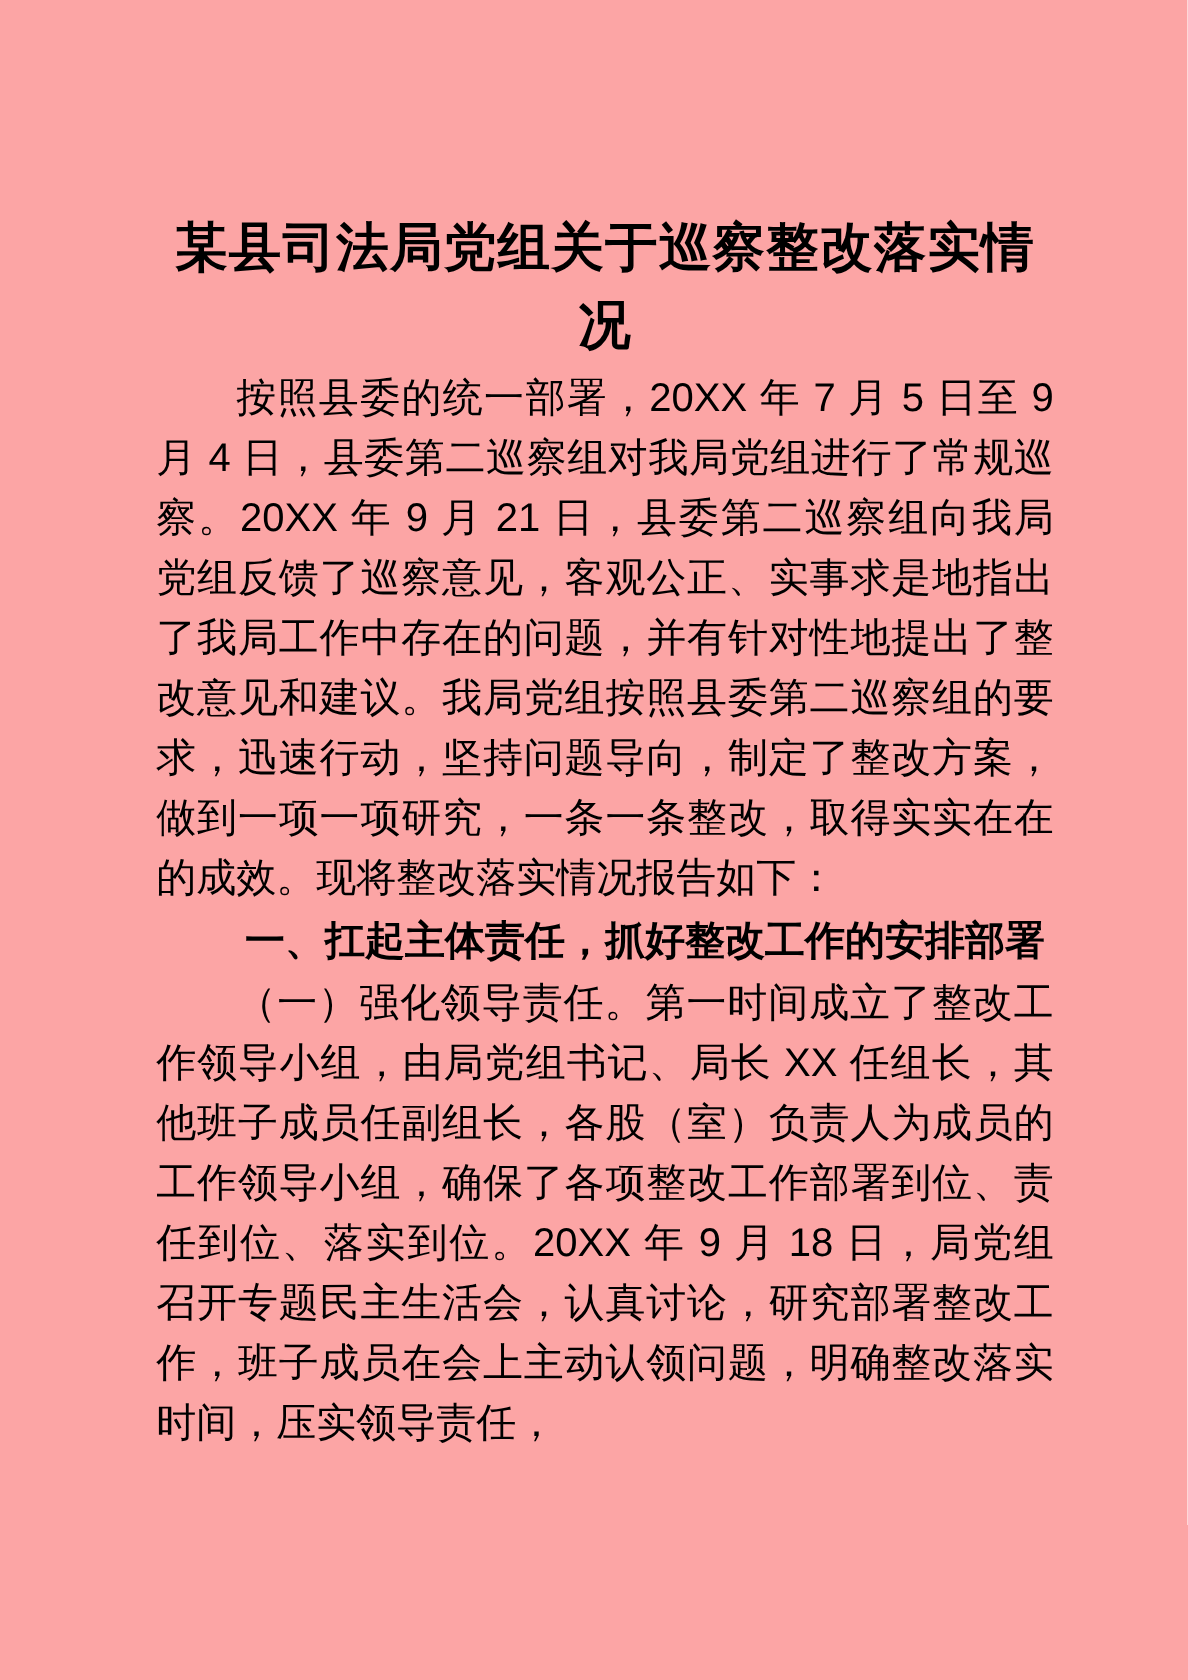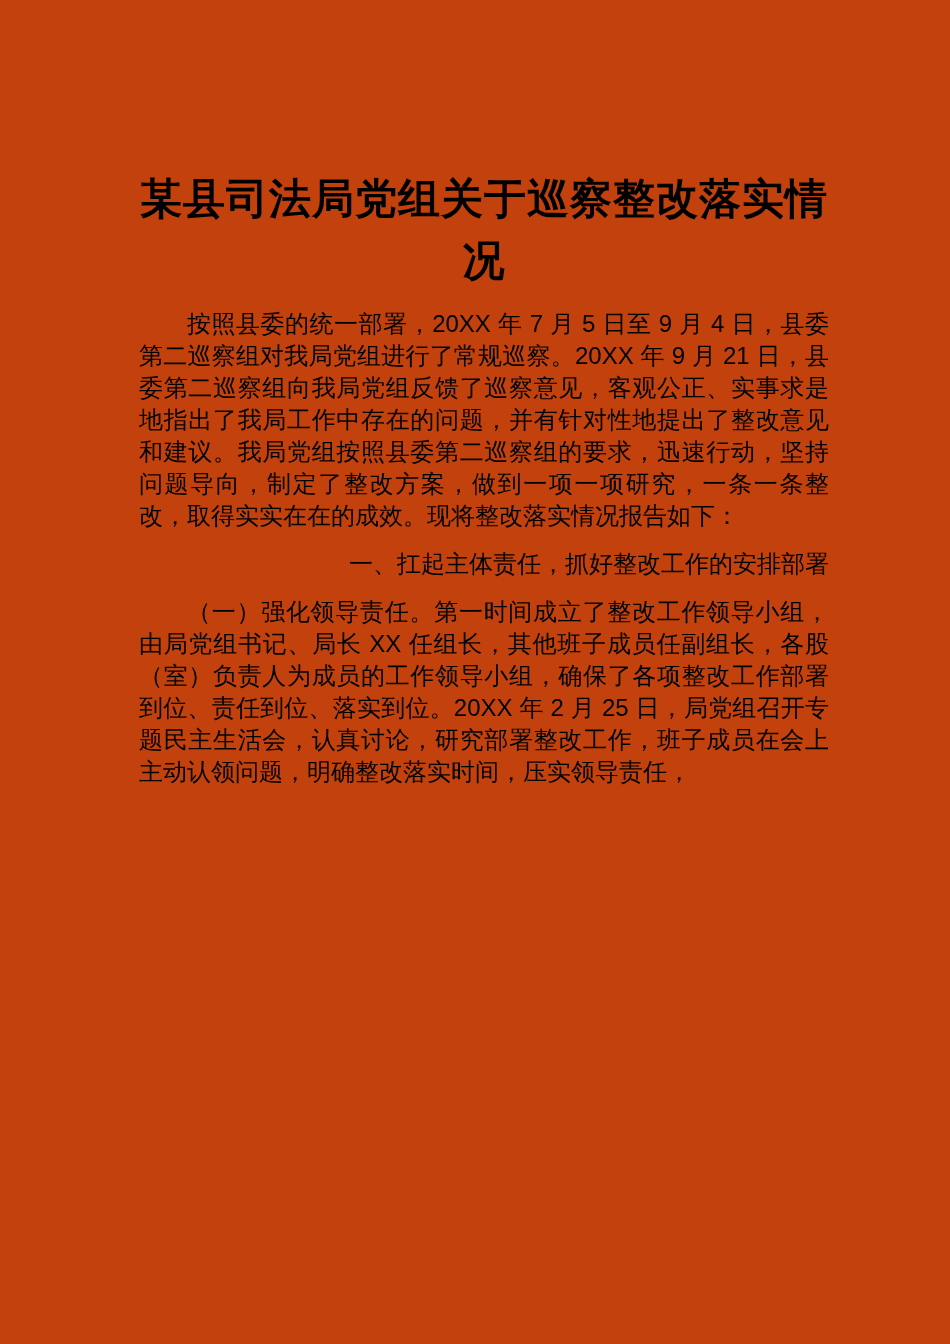--- a/index.html
+++ b/index.html
@@ -5,21 +5,21 @@
   html, body {
     margin: 0;
     padding: 0;
     background: #ffffff;
   }
   .page {
     position: relative;
     width: 950px;
     height: 1344px;
     margin: 0 auto;
-    background: #c2410c;
+    background: #fca5a5;
     color: #000000;
     overflow: hidden;
     font-family: "Liberation Sans", sans-serif;
   }
   .doc {
     position: absolute;
     left: 123px;
     top: 168px;
     width: 722px;
   }
@@ -31,43 +31,43 @@
     text-align: center;
     letter-spacing: 1px;
     margin: 0 0 2px 0;
   }
   .doc-title .title-line {
     display: block;
   }
   .para {
     font-family: "Liberation Sans", "DejaVu Sans", sans-serif;
     font-weight: 300;
-    font-size: 24px;
-    line-height: 32px;
+    font-size: 32px;
+    line-height: 48px;
     text-align: justify;
     text-indent: 2em;
-    margin: 16px;
+    margin: 2px;
     word-break: break-all;
   }
   .para.heading {
-    font-weight: normal;
-    text-align: right;
+    font-weight: bold;
+    text-align: center;
   }
 </style>
 </head>
 <body>
 
 <div class="page">
   <div class="doc">
 
     <h1 class="doc-title">
       <span class="title-line">某县司法局党组关于巡察整改落实情况</span>
     </h1>
 
     <p class="para">按照县委的统一部署，20XX 年 7 月 5 日至 9 月 4 日，县委第二巡察组对我局党组进行了常规巡察。20XX 年 9 月 21 日，县委第二巡察组向我局党组反馈了巡察意见，客观公正、实事求是地指出了我局工作中存在的问题，并有针对性地提出了整改意见和建议。我局党组按照县委第二巡察组的要求，迅速行动，坚持问题导向，制定了整改方案，做到一项一项研究，一条一条整改，取得实实在在的成效。现将整改落实情况报告如下：</p>
 
     <p class="para heading">一、扛起主体责任，抓好整改工作的安排部署</p>
 
 
-    <p class="para">（一）强化领导责任。第一时间成立了整改工作领导小组，由局党组书记、局长 XX 任组长，其他班子成员任副组长，各股（室）负责人为成员的工作领导小组，确保了各项整改工作部署到位、责任到位、落实到位。20XX 年 2 月 25 日，局党组召开专题民主生活会，认真讨论，研究部署整改工作，班子成员在会上主动认领问题，明确整改落实时间，压实领导责任，</p>
+    <p class="para">（一）强化领导责任。第一时间成立了整改工作领导小组，由局党组书记、局长 XX 任组长，其他班子成员任副组长，各股（室）负责人为成员的工作领导小组，确保了各项整改工作部署到位、责任到位、落实到位。20XX 年 9 月 18 日，局党组召开专题民主生活会，认真讨论，研究部署整改工作，班子成员在会上主动认领问题，明确整改落实时间，压实领导责任，</p>
 
   </div>
 </div>
 
 </body></html>

